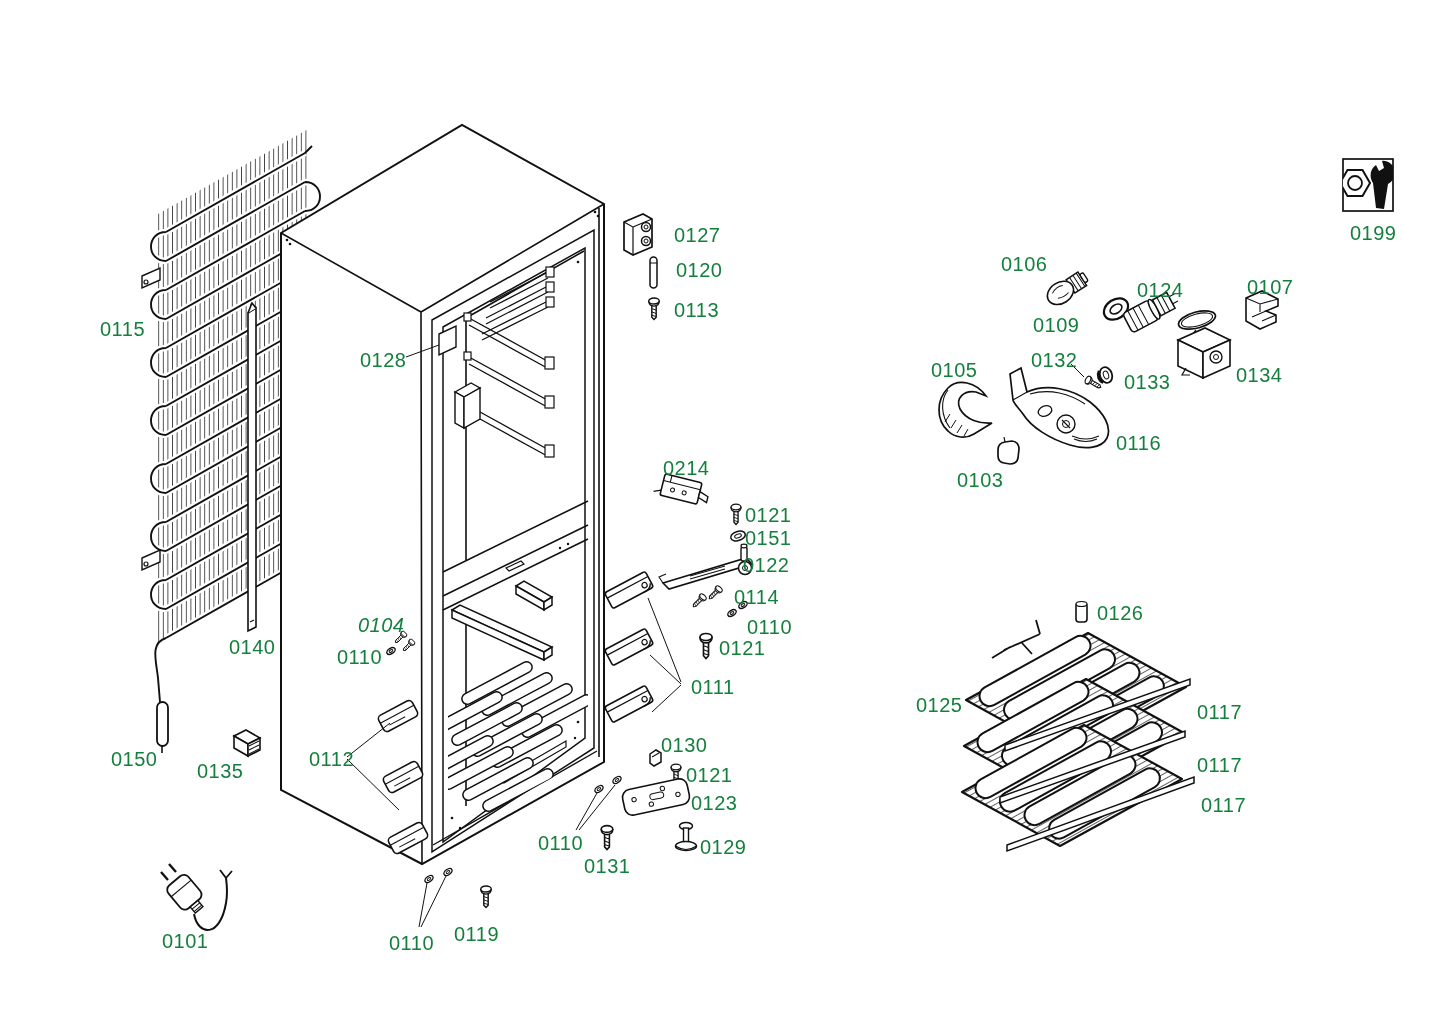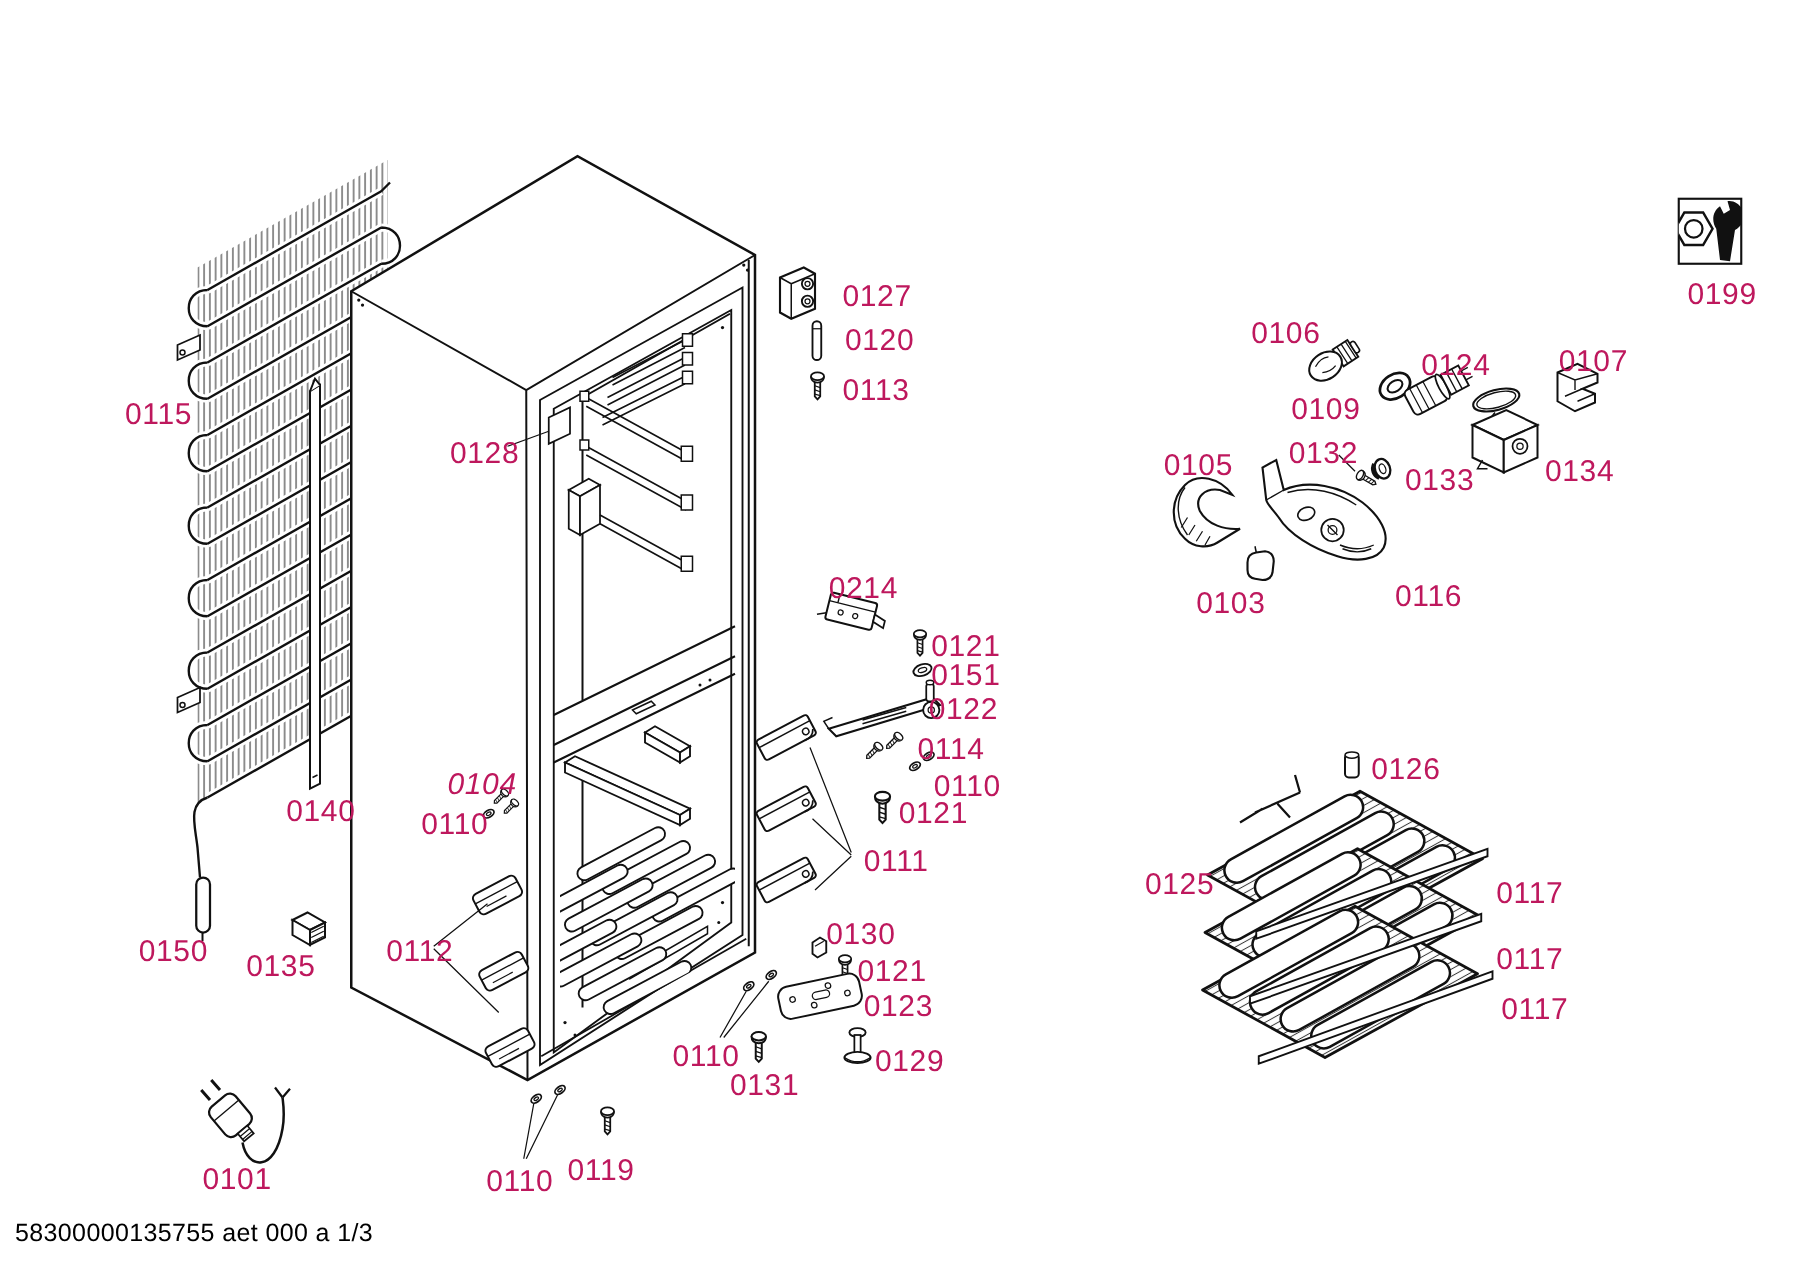--- a/index.html
+++ b/index.html
@@ -1,19 +1,19 @@
 <!DOCTYPE html>
 <html><head>
 <meta charset="utf-8">
 <style>
   html,body{margin:0;padding:0;background:#fff;}
   #stage{position:relative;width:1442px;height:1019px;background:#ffffff;overflow:hidden;
          font-family:"Liberation Sans", sans-serif;}
   #artwork{position:absolute;left:0;top:0;}
-  .plabel{position:absolute;font-size:24px;color:#be185d;white-space:nowrap;letter-spacing:.5px;text-align:center;}
+  .plabel{position:absolute;font-size:20px;color:#15803d;white-space:nowrap;letter-spacing:.5px;text-align:center;}
   #footer-text{position:absolute;left:12px;top:976px;font-size:20px;color:#000;letter-spacing:.3px;}
 </style>
 </head>
 <body>
 
 <div id="stage">
 
 <svg id="artwork" width="1442" height="1019" viewBox="0 0 1442 1019">
   <defs>
     <pattern id="pv" width="4.6" height="8" patternUnits="userSpaceOnUse">
@@ -425,25 +425,24 @@
       <span class="plabel" style="left: 584px; top: 855px;">0131</span>
       <span class="plabel" style="left: 700px; top: 836px;">0129</span>
       <span class="plabel" style="left: 1001px; top: 253px;">0106</span>
       <span class="plabel" style="left: 1033px; top: 314px;">0109</span>
       <span class="plabel" style="left: 1137px; top: 279px;">0124</span>
       <span class="plabel" style="left: 1247px; top: 276px;">0107</span>
       <span class="plabel" style="left: 1031px; top: 349px;">0132</span>
       <span class="plabel" style="left: 1124px; top: 371px;">0133</span>
       <span class="plabel" style="left: 1236px; top: 364px;">0134</span>
       <span class="plabel" style="left: 931px; top: 359px;">0105</span>
-      <span class="plabel" style="left: 1116px; top: 432px; margin-top: 32px;">0116</span>
+      <span class="plabel" style="left: 1116px; top: 432px;">0116</span>
       <span class="plabel" style="left: 957px; top: 469px;">0103</span>
       <span class="plabel" style="left: 1097px; top: 602px;">0126</span>
       <span class="plabel" style="left: 916px; top: 694px;">0125</span>
       <span class="plabel" style="left: 1197px; top: 701px;">0117</span>
       <span class="plabel" style="left: 1197px; top: 754px;">0117</span>
       <span class="plabel" style="left: 1201px; top: 794px;">0117</span>
       <span class="plabel" style="left: 1350px; top: 222px;">0199</span>
     </div>
 
-<div id="footer-text">58300000135755 aet 000 a 1/3</div>
 
 </div>
 
 </body></html>

